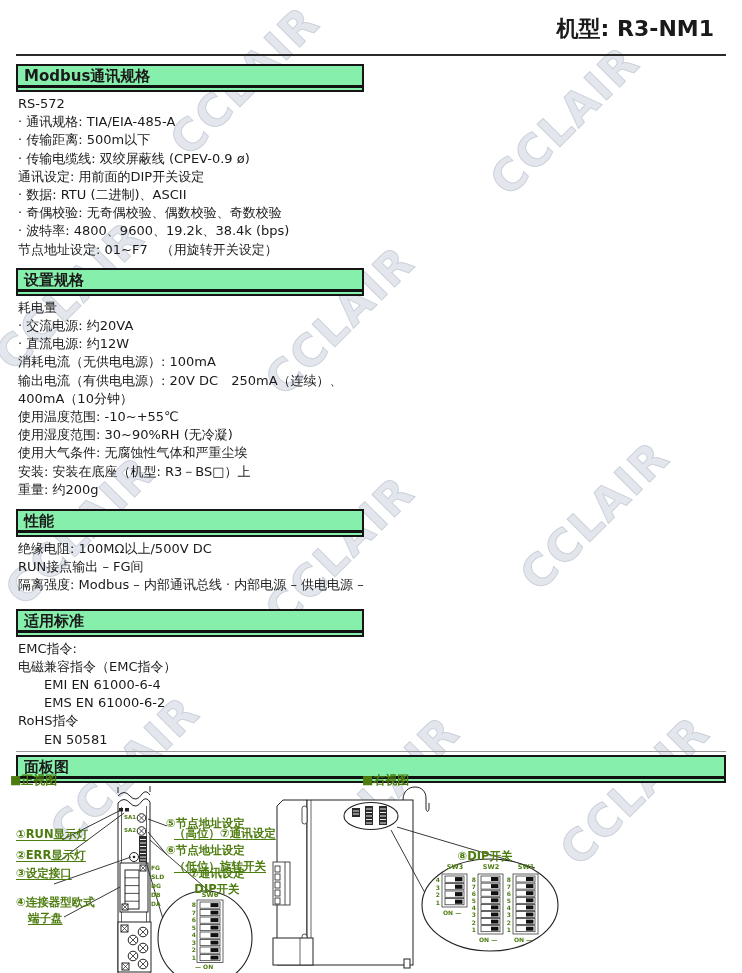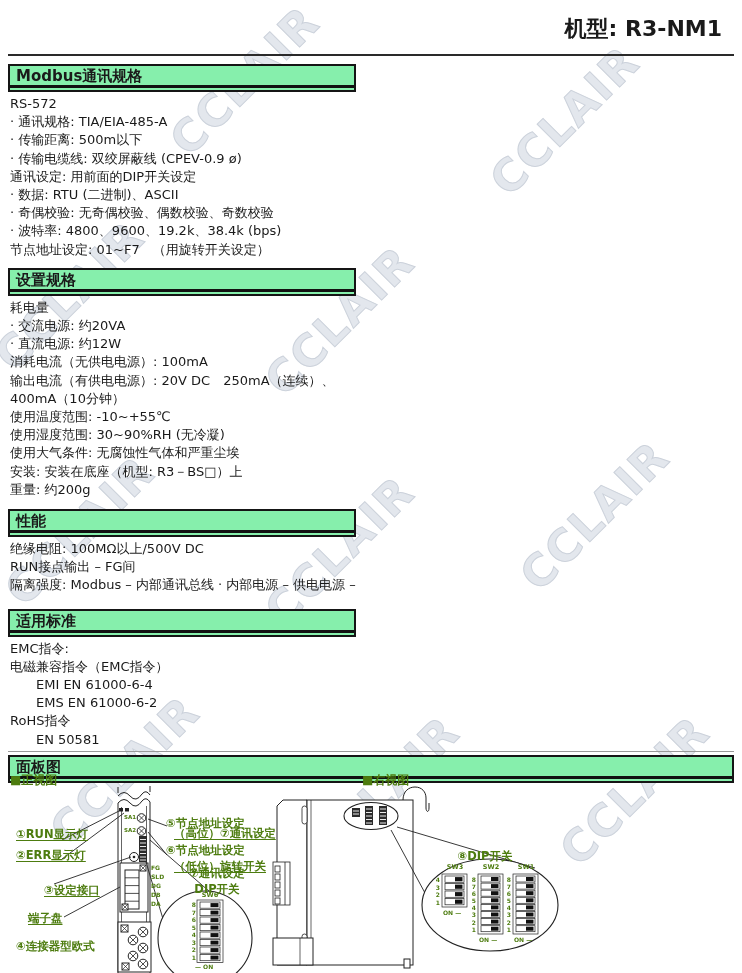--- a/index.html
+++ b/index.html
@@ -2,21 +2,21 @@
 <html><head>
 <meta charset="utf-8">
 <style>
   html,body { margin:0; padding:0; background:#fff; }
   .page { position:relative; width:742px; height:973px; background:#fff; overflow:hidden;
           font-family:"DejaVu Sans", sans-serif; color:#1a1a1a; }
   
   .wm { position:absolute; z-index:0; font-weight:bold; font-size:44px; letter-spacing:2px;
         color:rgba(222,227,234,0.85); -webkit-text-stroke:1px #ccd2db;
         transform:rotate(-45deg); pointer-events:none; user-select:none; }
-  .content { position:relative; z-index:1; padding:0 8px; }
+  .content { position:relative; z-index:1; padding:0 16px; }
   .titlebar { text-align:right; padding:14px 12px 4px 0; }
   .pagetitle { font-size:22px; font-weight:bold; }
   .toprule { border:none; border-top:2px solid #2a2a2a; margin:6px 0 0; }
   .sec-head { box-sizing:border-box; width:348px; background:#86efac; border:2px solid #151515;
               padding-bottom:2px; }
   .sec-head.full { width:100%; }
   .sec-title { display:block; font-size:15px; font-weight:bold; line-height:18px;
                padding:1px 6px 0; border-bottom:3px solid #111; }
   .m8 { margin-top:8px; } .m9 { margin-top:9px; } .m10 { margin-top:10px; }
   .m14 { margin-top:14px; } .m3 { margin-top:3px; }
@@ -311,22 +311,22 @@
             <rect x="526" y="926.7" width="7.5" height="4" fill="#111" stroke="none"></rect>
         </g>
       </g>
     </svg>
 
     <div class="pl viewlab" style="left:10px; top:1px;">■正视图</div>
     <div class="pl viewlab" style="left:362px; top:1px;text-align:right;">■右视图</div>
 
     <div class="pl callout ul" style="left:16px; top:56px;">①RUN显示灯</div>
     <div class="pl callout ul" style="left:16px; top:77px;">②ERR显示灯</div>
-    <div class="pl callout ul" style="left:16px; top:112px;margin-left:28px;">③设定接口</div>
-    <div class="pl callout" style="left:16px; top:124px;margin-top:44px;">④连接器型欧式</div>
+    <div class="pl callout ul" style="left:16px; top:95px;">③设定接口</div>
+    <div class="pl callout" style="left:16px; top:124px;">④连接器型欧式</div>
     <div class="pl callout ul" style="left:28px; top:140px;">端子盘</div>
 
     <div class="pl callout" style="left:166px; top:45px;text-align:right;">⑤节点地址设定</div>
     <div class="pl callout ul" style="left:174px; top:55px;">（高位）⑦通讯设定</div>
     <div class="pl callout" style="left:166px; top:72px;">⑥节点地址设定</div>
     <div class="pl callout ul" style="left:174px; top:88px;">（低位）旋转开关</div>
     <div class="pl callout ctr" style="left:182px; top:95px; width:70px;">⑦通讯设定</div>
     <div class="pl callout ctr" style="left:182px; top:111px; width:70px;">DIP开关</div>
 
     <div class="pl tiny5" style="left:124px; top:43px;">SA1</div>

